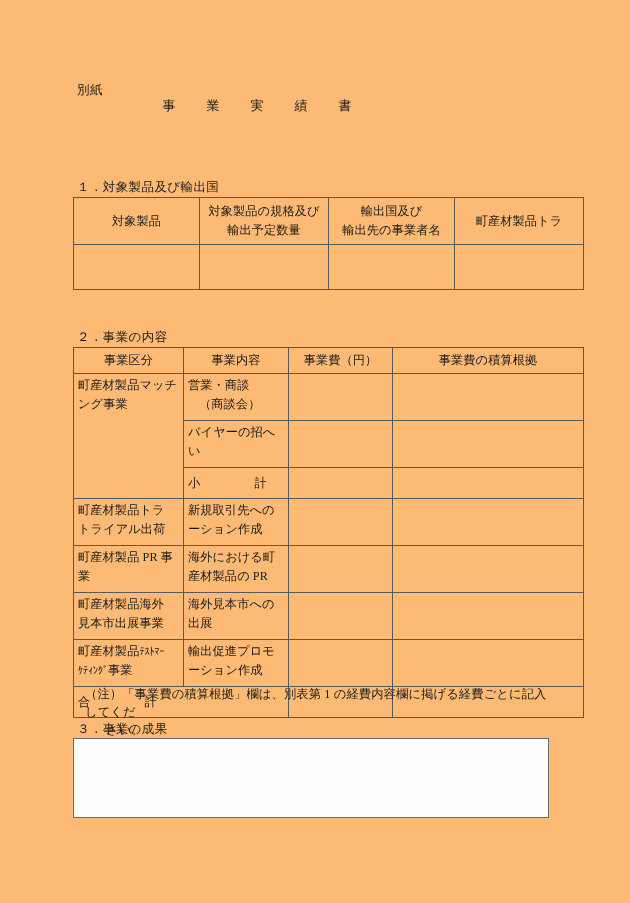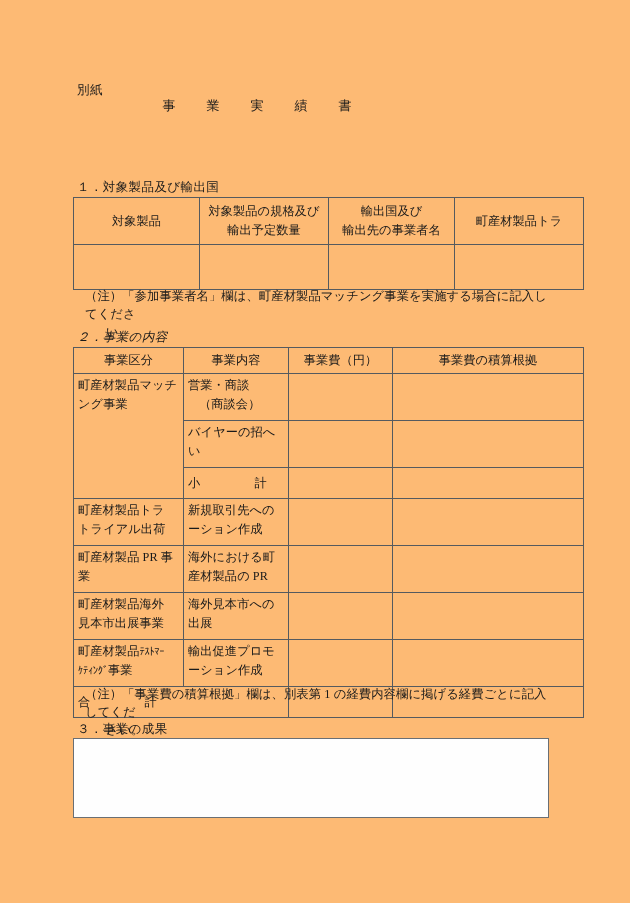--- a/index.html
+++ b/index.html
@@ -56,21 +56,21 @@
   }
 
   .section-heading {
     position: absolute;
     left: 77px;
     font-size: 12.5px;
     letter-spacing: 0.4px;
     white-space: nowrap;
   }
   #sec1-heading { top: 179px; }
-  #sec2-heading { top: 329px; font-style: italic; }
+  #sec2-heading { top: 329px; }
   #sec3-heading { top: 721px; }
 
   .note {
     position: absolute;
     left: 85px;
     width: 470px;
     font-size: 12.3px;
     line-height: 18px;
     letter-spacing: 0.1px;
   }
@@ -165,24 +165,20 @@
     </tr>
     <tr>
       <td class="blank"></td>
       <td class="blank"></td>
       <td class="blank"></td>
       <td class="blank"></td>
     </tr>
   </tbody>
     </table>
 
-  <div class="note" id="note1">
-    <span>（注）「参加事業者名」欄は、町産材製品マッチング事業を実施する場合に記入してくださ</span>
-    <span class="cont">い。</span>
-  </div>
 
   <div class="section-heading" id="sec2-heading">２．事業の内容</div>
 
   <table class="form" id="table2">
     <tbody>
         <tr>
       <td class="hdr" style="width:101px">事業区分</td>
       <td class="hdr" style="width:96px">事業内容</td>
       <td class="hdr" style="width:95px">事業費（円）</td>
       <td class="hdr" style="width:182px">事業費の積算根拠</td>

